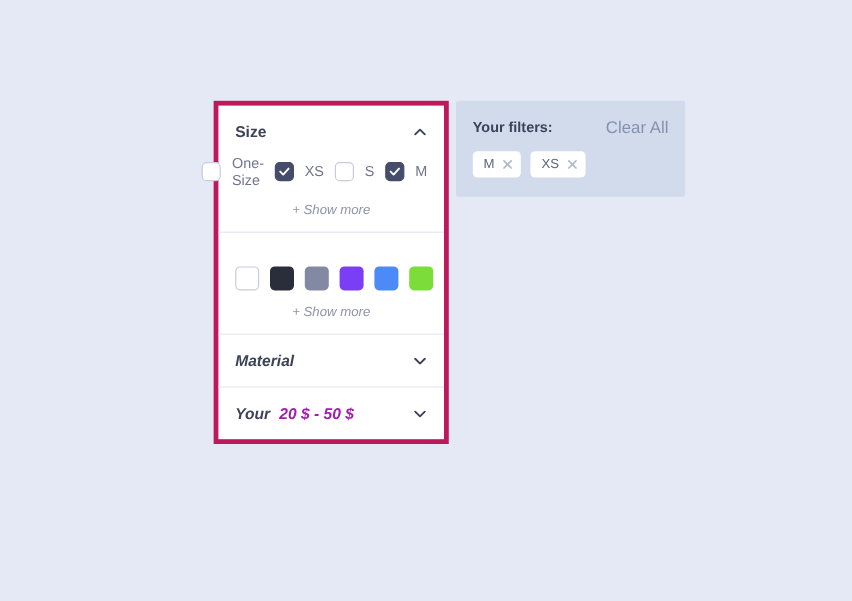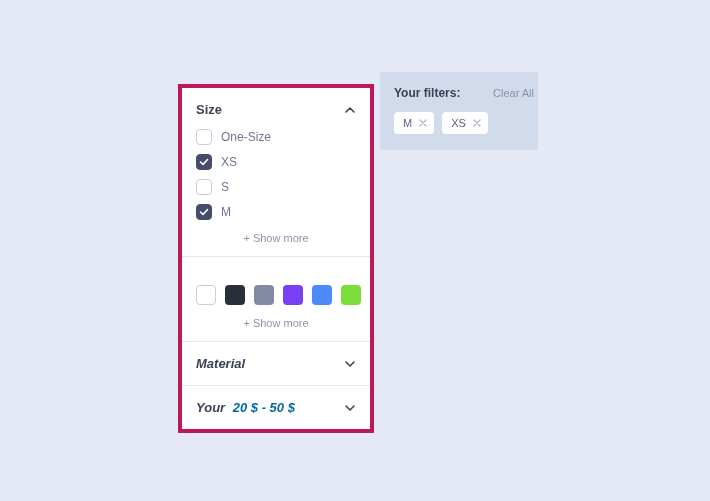--- a/index.html
+++ b/index.html
@@ -30,35 +30,34 @@
     align-items: center;
     cursor: pointer;
   }
   .section-title {
     font-size: 13px;
     font-weight: 700;
     color: #3c4257;
   }
   .section-title .range {
     font-weight: 600;
-    color: #0369a1;
+    color: #a21caf;
     margin-left: 4px;
   }
   .chevron {
     width: 12px;
     height: 12px;
     display: flex;
     align-items: center;
     justify-content: center;
   }
   .chevron svg { display: block; }
   .option-list {
     margin-top: 12px;
     display: flex;
-    flex-direction: column;
     gap: 9px;
     justify-content: flex-end;
   }
   .option {
     display: flex;
     align-items: center;
     gap: 9px;
     cursor: pointer;
   }
   .checkbox {
@@ -81,59 +80,60 @@
   .option-label {
     font-size: 12px;
     color: #6f7591;
   }
   .show-more {
     margin-top: 12px;
     text-align: center;
     font-size: 11px;
     color: #8d93ab;
     cursor: pointer;
+    font-style: italic;
   }
   .swatch-row {
     margin-top: 14px;
     display: flex;
     gap: 9px;
   }
   .swatch {
     width: 20px;
     height: 20px;
     border-radius: 4px;
     cursor: pointer;
     flex-shrink: 0;
   }
   .swatch.outline {
     border: 1.5px solid #c9ccd9;
     background: #fff;
   }
   .filters-applied {
     position: absolute;
     left: 380px;
-    top: 72px;
-    width: 158px;
+    top: 84px;
+    width: 191px;
     background: #d2dbeb;
-    padding: 14px 4px 16px 14px;
+    padding: 14px 14px 16px 14px;
     border-radius: 2px;
   }
   .filters-header {
     display: flex;
     justify-content: space-between;
     align-items: center;
     margin-bottom: 12px;
   }
   .filters-title {
     font-size: 12px;
     font-weight: 700;
     color: #3c4257;
   }
   .clear-all {
-    font-size: 11px;
+    font-size: 14px;
     color: #8591af;
     cursor: pointer;
   }
   .chip-row {
     display: flex;
     gap: 8px;
   }
   .chip {
     background: #ffffff;
     border-radius: 4px;

